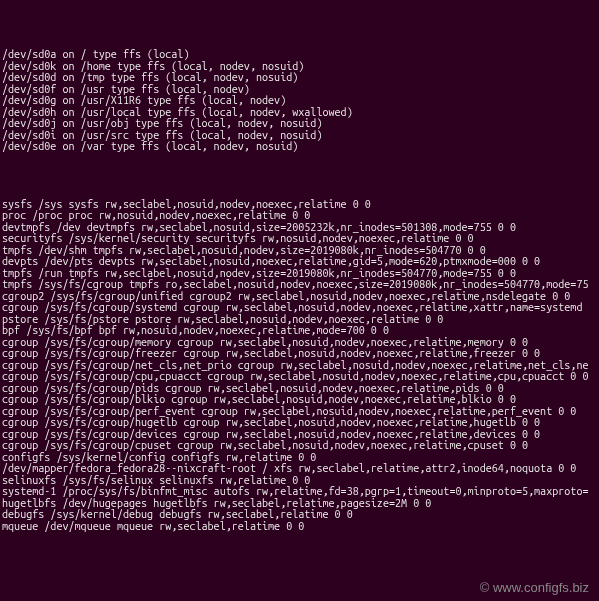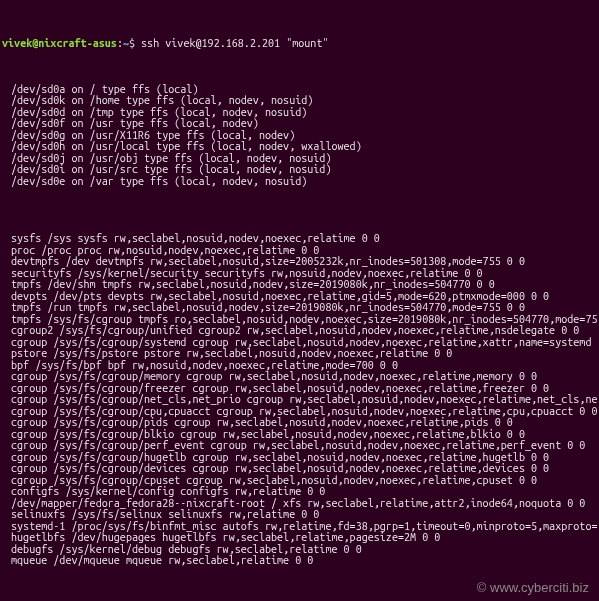--- a/index.html
+++ b/index.html
@@ -15,39 +15,38 @@
   }
   .terminal { white-space: pre; }
   .line { white-space: pre; overflow: hidden; }
   .user { color: #8ae234; font-weight: bold; }
   .host { color: #8ae234; font-weight: bold; }
   .at { color: #8ae234; font-weight: bold; }
   .colon { color: #eeeeec; }
   .path { color: #729fcf; font-weight: bold; }
   .dollar { color: #eeeeec; }
   .cmd { color: #eeeeec; }
-  .out { color: #eeeeec; margin-left: 9px; }
+  .out { color: #eeeeec; }
   .watermark {
     position: absolute;
     bottom: 8px;
     right: 10px;
     font-family: Arial, sans-serif;
     font-size: 13px;
     color: #888;
   }
 </style>
 </head>
 <body>
 
 <div class="terminal">
 
-  <div class="line"><span class="user">vivek</span><span class="at">@</span><span class="host">nixcraft-asus</span><span class="colon">:</span><span class="path">~</span><span class="dollar">$ </span><span class="cmd">ssh vivek@192.168.2.201 "mount"</span></div>
 
   <div id="out1-container"><div class="line out">/dev/sd0a on / type ffs (local)</div><div class="line out">/dev/sd0k on /home type ffs (local, nodev, nosuid)</div><div class="line out">/dev/sd0d on /tmp type ffs (local, nodev, nosuid)</div><div class="line out">/dev/sd0f on /usr type ffs (local, nodev)</div><div class="line out">/dev/sd0g on /usr/X11R6 type ffs (local, nodev)</div><div class="line out">/dev/sd0h on /usr/local type ffs (local, nodev, wxallowed)</div><div class="line out">/dev/sd0j on /usr/obj type ffs (local, nodev, nosuid)</div><div class="line out">/dev/sd0i on /usr/src type ffs (local, nodev, nosuid)</div><div class="line out">/dev/sd0e on /var type ffs (local, nodev, nosuid)</div></div>
 
 
   <div id="out2-container"><div class="line out">sysfs /sys sysfs rw,seclabel,nosuid,nodev,noexec,relatime 0 0</div><div class="line out">proc /proc proc rw,nosuid,nodev,noexec,relatime 0 0</div><div class="line out">devtmpfs /dev devtmpfs rw,seclabel,nosuid,size=2005232k,nr_inodes=501308,mode=755 0 0</div><div class="line out">securityfs /sys/kernel/security securityfs rw,nosuid,nodev,noexec,relatime 0 0</div><div class="line out">tmpfs /dev/shm tmpfs rw,seclabel,nosuid,nodev,size=2019080k,nr_inodes=504770 0 0</div><div class="line out">devpts /dev/pts devpts rw,seclabel,nosuid,noexec,relatime,gid=5,mode=620,ptmxmode=000 0 0</div><div class="line out">tmpfs /run tmpfs rw,seclabel,nosuid,nodev,size=2019080k,nr_inodes=504770,mode=755 0 0</div><div class="line out">tmpfs /sys/fs/cgroup tmpfs ro,seclabel,nosuid,nodev,noexec,size=2019080k,nr_inodes=504770,mode=75</div><div class="line out">cgroup2 /sys/fs/cgroup/unified cgroup2 rw,seclabel,nosuid,nodev,noexec,relatime,nsdelegate 0 0</div><div class="line out">cgroup /sys/fs/cgroup/systemd cgroup rw,seclabel,nosuid,nodev,noexec,relatime,xattr,name=systemd </div><div class="line out">pstore /sys/fs/pstore pstore rw,seclabel,nosuid,nodev,noexec,relatime 0 0</div><div class="line out">bpf /sys/fs/bpf bpf rw,nosuid,nodev,noexec,relatime,mode=700 0 0</div><div class="line out">cgroup /sys/fs/cgroup/memory cgroup rw,seclabel,nosuid,nodev,noexec,relatime,memory 0 0</div><div class="line out">cgroup /sys/fs/cgroup/freezer cgroup rw,seclabel,nosuid,nodev,noexec,relatime,freezer 0 0</div><div class="line out">cgroup /sys/fs/cgroup/net_cls,net_prio cgroup rw,seclabel,nosuid,nodev,noexec,relatime,net_cls,ne</div><div class="line out">cgroup /sys/fs/cgroup/cpu,cpuacct cgroup rw,seclabel,nosuid,nodev,noexec,relatime,cpu,cpuacct 0 0</div><div class="line out">cgroup /sys/fs/cgroup/pids cgroup rw,seclabel,nosuid,nodev,noexec,relatime,pids 0 0</div><div class="line out">cgroup /sys/fs/cgroup/blkio cgroup rw,seclabel,nosuid,nodev,noexec,relatime,blkio 0 0</div><div class="line out">cgroup /sys/fs/cgroup/perf_event cgroup rw,seclabel,nosuid,nodev,noexec,relatime,perf_event 0 0</div><div class="line out">cgroup /sys/fs/cgroup/hugetlb cgroup rw,seclabel,nosuid,nodev,noexec,relatime,hugetlb 0 0</div><div class="line out">cgroup /sys/fs/cgroup/devices cgroup rw,seclabel,nosuid,nodev,noexec,relatime,devices 0 0</div><div class="line out">cgroup /sys/fs/cgroup/cpuset cgroup rw,seclabel,nosuid,nodev,noexec,relatime,cpuset 0 0</div><div class="line out">configfs /sys/kernel/config configfs rw,relatime 0 0</div><div class="line out">/dev/mapper/fedora_fedora28--nixcraft-root / xfs rw,seclabel,relatime,attr2,inode64,noquota 0 0</div><div class="line out">selinuxfs /sys/fs/selinux selinuxfs rw,relatime 0 0</div><div class="line out">systemd-1 /proc/sys/fs/binfmt_misc autofs rw,relatime,fd=38,pgrp=1,timeout=0,minproto=5,maxproto=</div><div class="line out">hugetlbfs /dev/hugepages hugetlbfs rw,seclabel,relatime,pagesize=2M 0 0</div><div class="line out">debugfs /sys/kernel/debug debugfs rw,seclabel,relatime 0 0</div><div class="line out">mqueue /dev/mqueue mqueue rw,seclabel,relatime 0 0</div></div>
 
   
 
 </div>
 
-<div class="watermark">© www.cyberciti.biz</div>
+<div class="watermark">© www.configfs.biz</div>
 
 </body></html>

